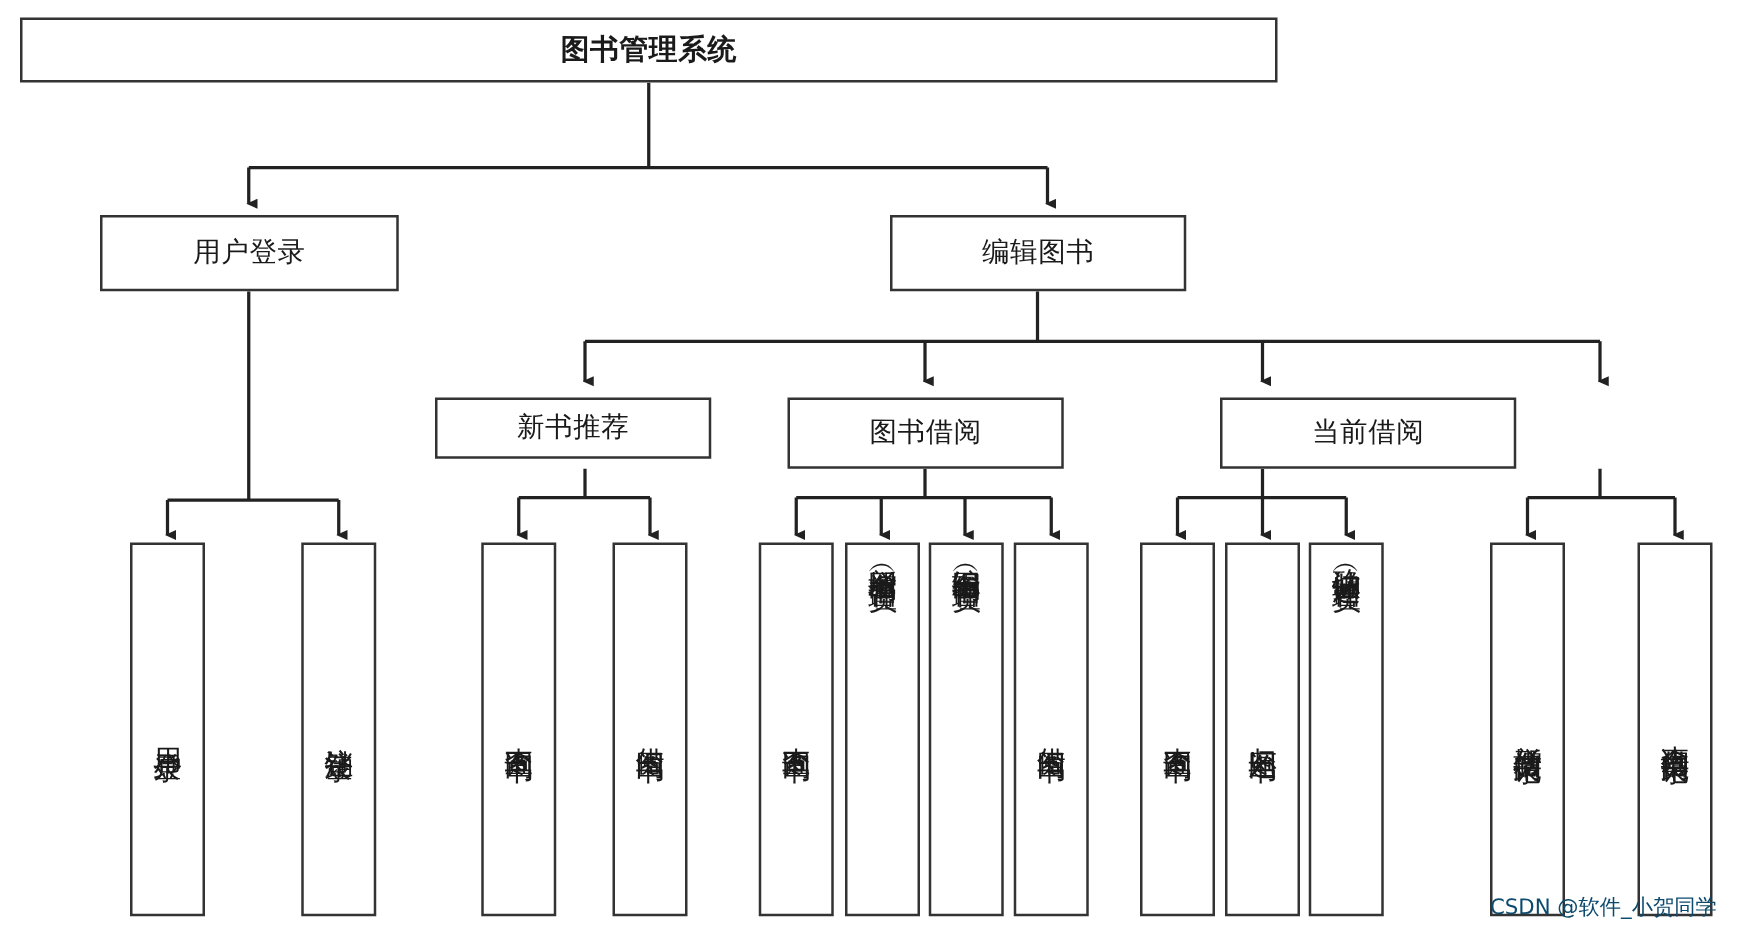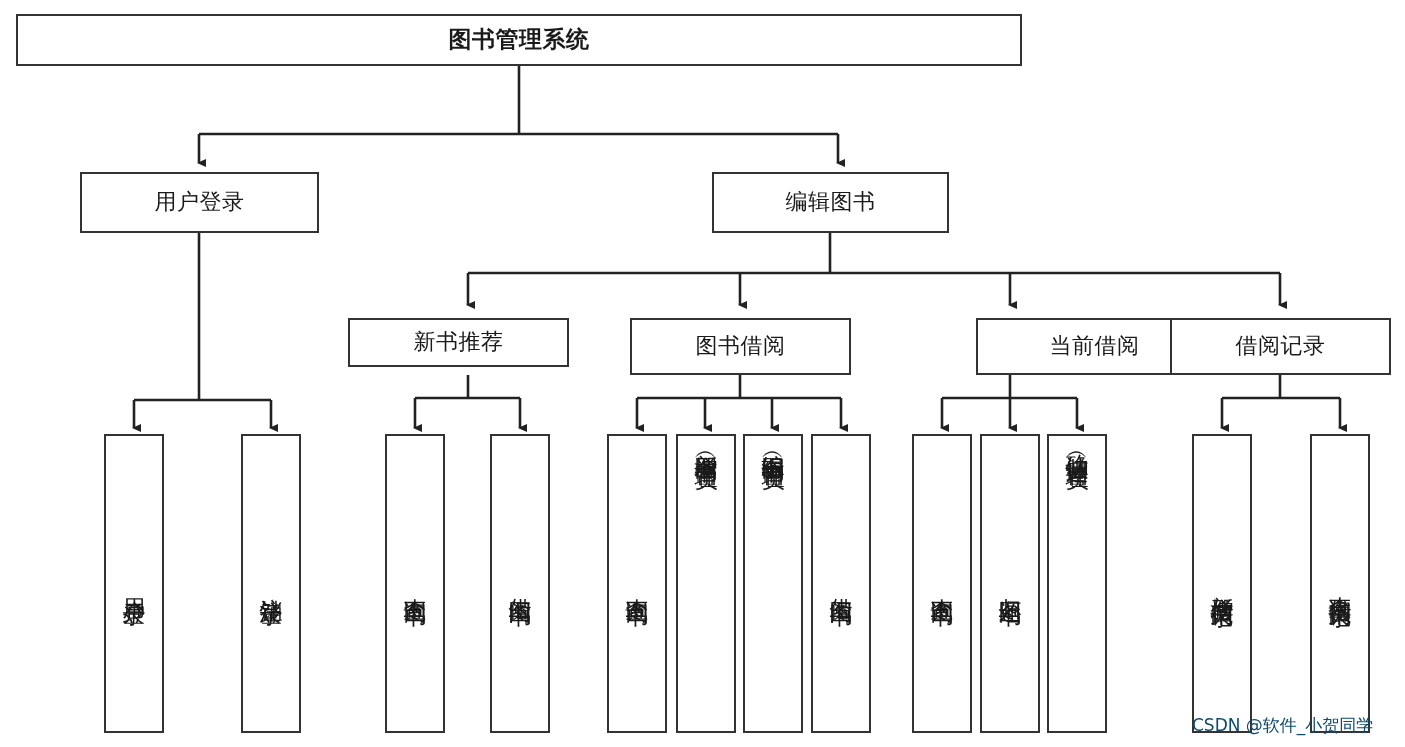--- a/index.html
+++ b/index.html
@@ -147,23 +147,20 @@
   </div>
 
   <div class="node horiz" style="left:630px; top:318px; width:221px; height:57px;">
     <span class="label">图书借阅</span>
   </div>
 
   <div class="node horiz" style="left:936px; top:318px; width:237px; height:57px;margin-left:40px;">
     <span class="label">当前借阅</span>
   </div>
 
-  <div class="node horiz" style="left:1170px; top:318px; width:221px; height:57px;">
-    <span class="label">借阅记录</span>
-  </div>
 
   <div class="node vert centered" style="left:104px; top:434px; width:60px; height:299px;">
     <span class="label">用户登录</span>
   </div>
 
   <div class="node vert centered" style="left:241px; top:434px; width:60px; height:299px;">
     <span class="label">注销登录</span>
   </div>
 
   <div class="node vert centered" style="left:385px; top:434px; width:60px; height:299px;">

